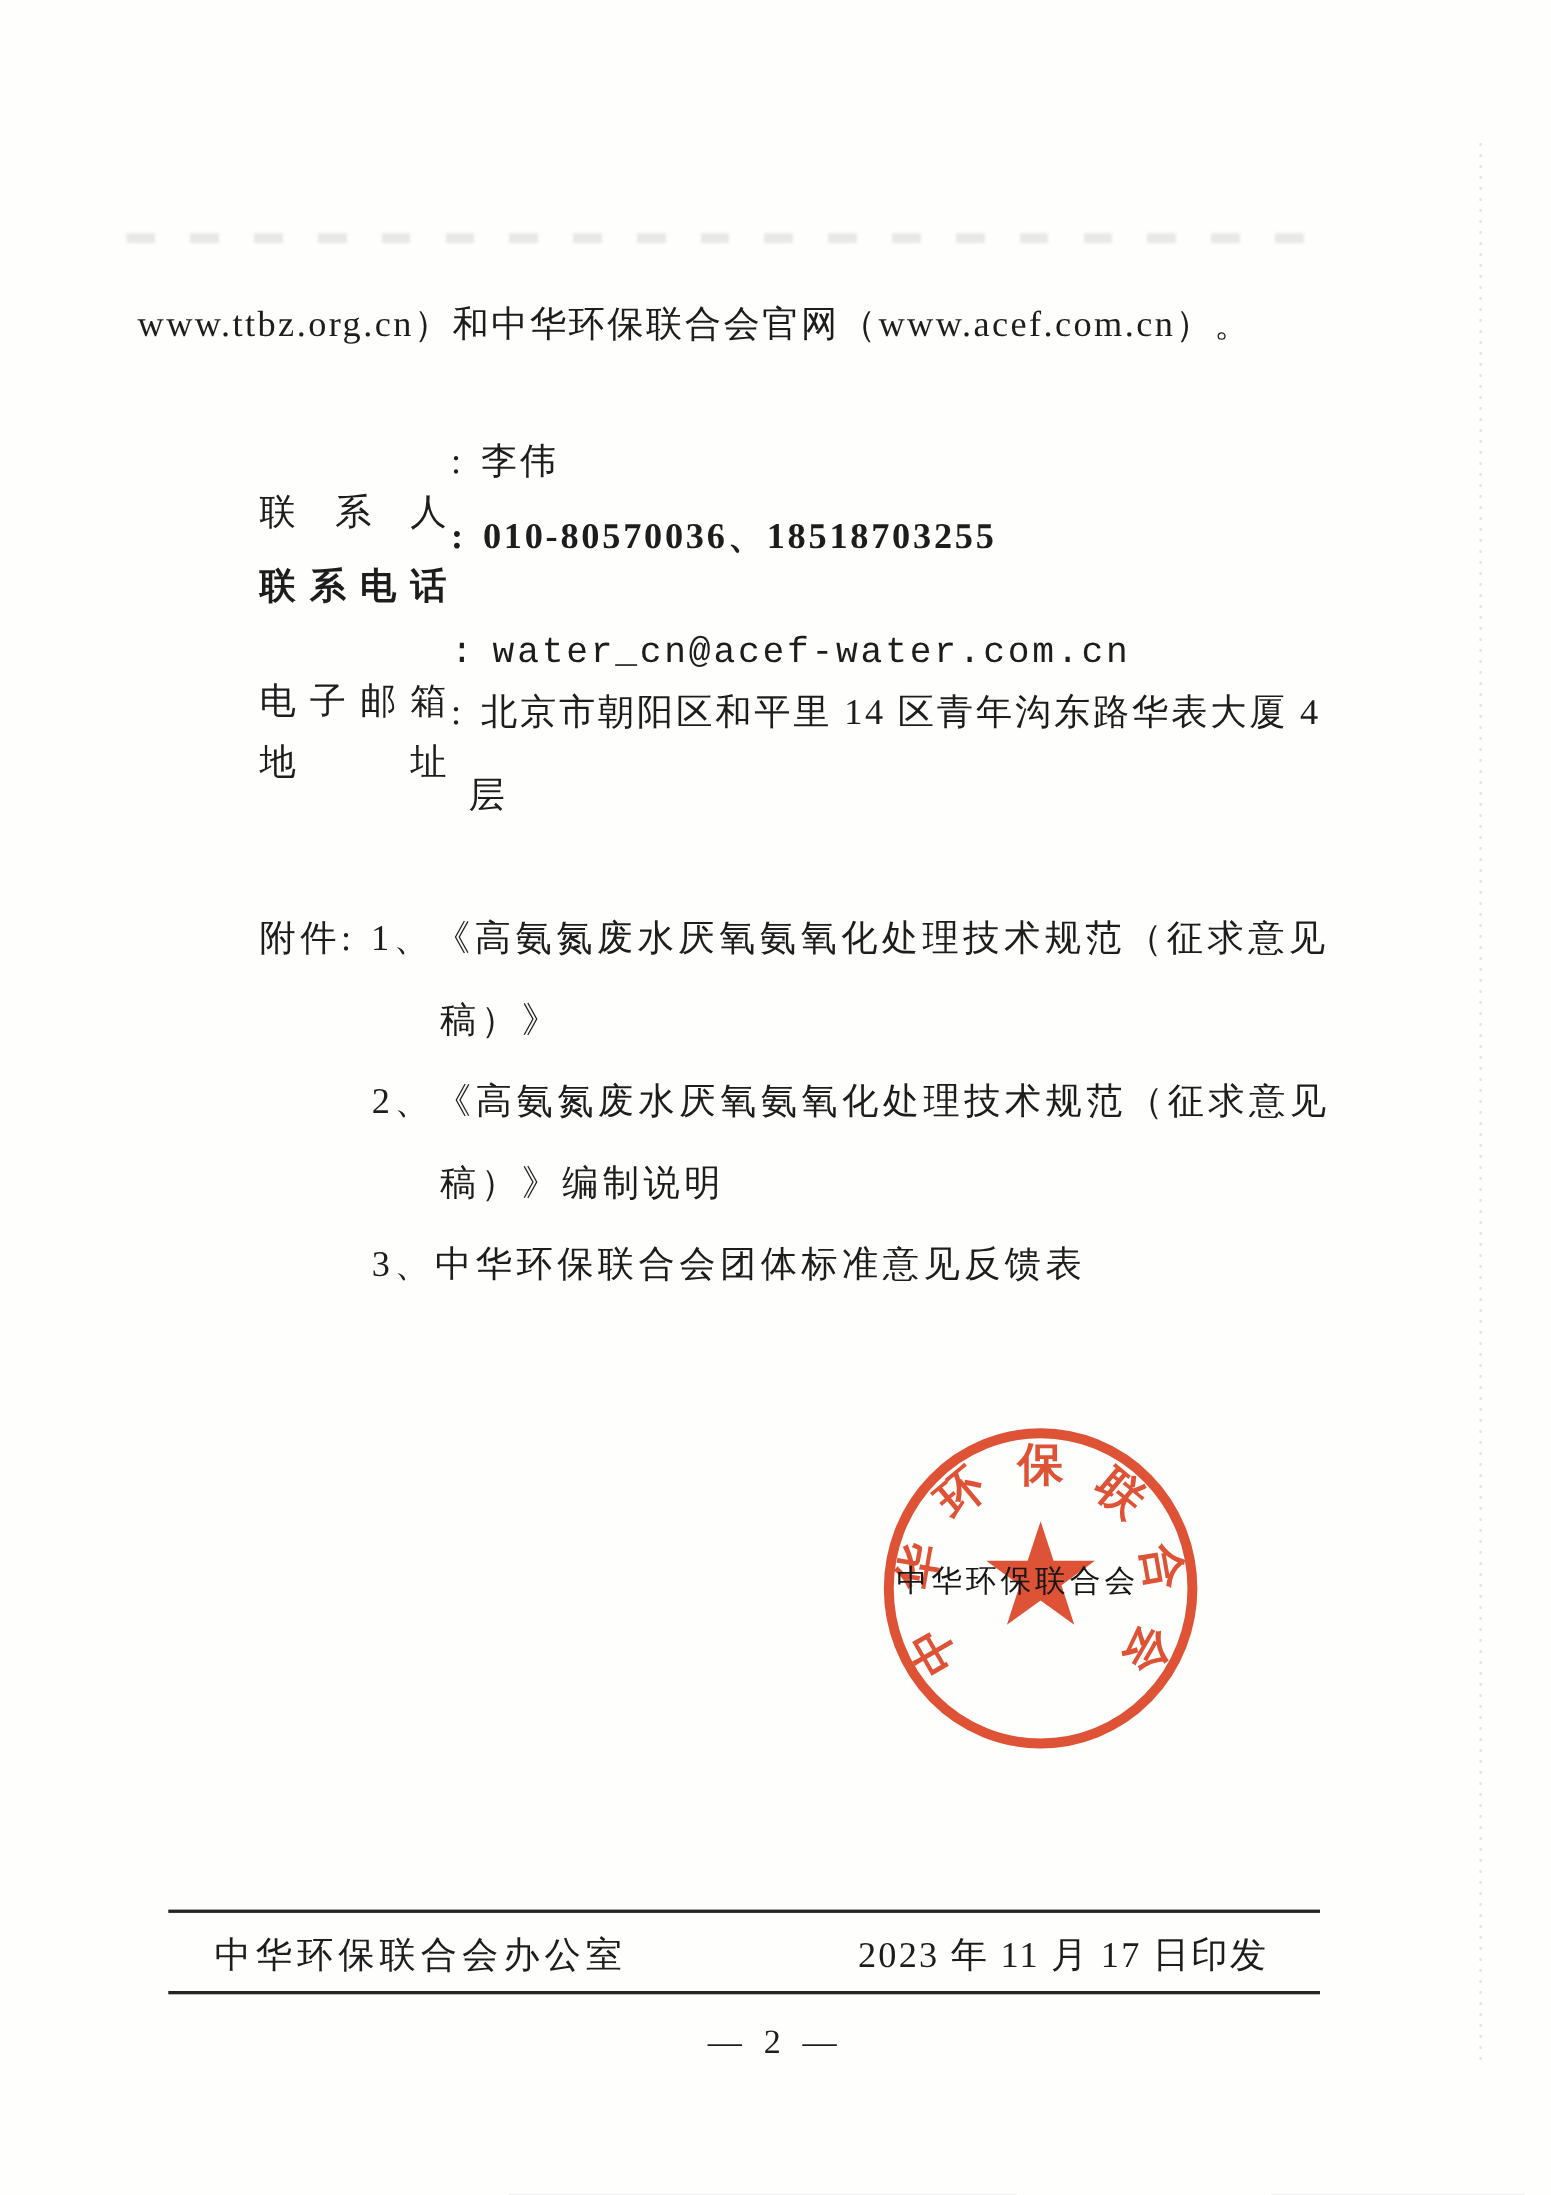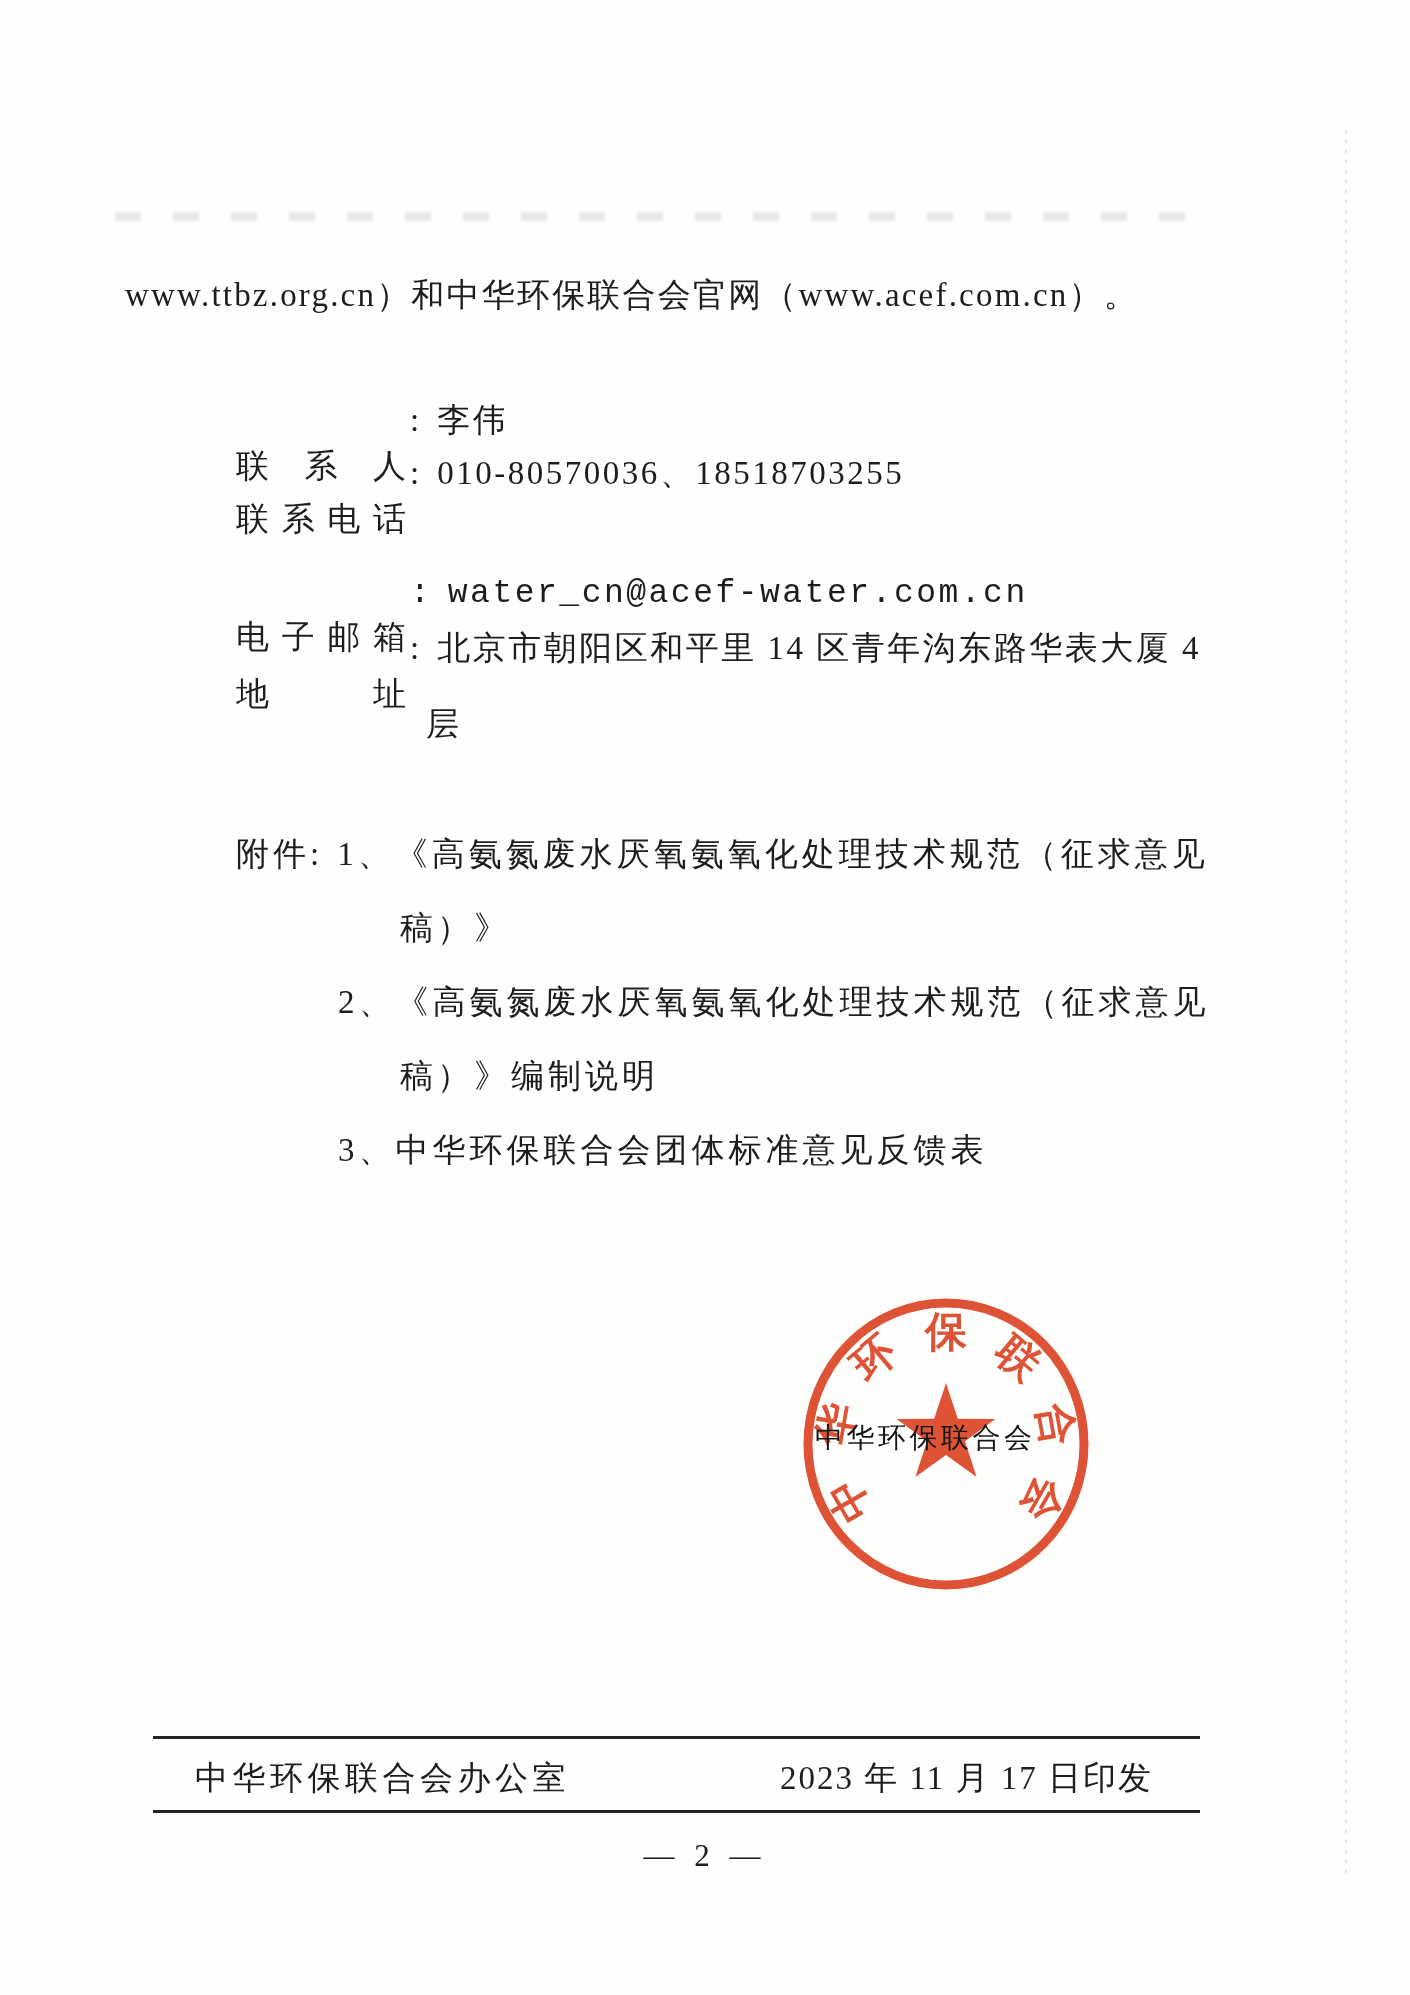--- a/index.html
+++ b/index.html
@@ -14,21 +14,21 @@
     font-size:33px; line-height:40px; letter-spacing:2px;
   }
   .intro { left:125px; top:275px; letter-spacing:2.2px; }
   .contact-row .clabel {
     display:inline-block; width:172px;
     text-align:justify; text-align-last:justify; vertical-align:top;margin-top:46px;
   }
   .contact-row .colon { margin-left:2px; }
   .contact-row .cvalue { margin-left:16px; letter-spacing:2.5px; }
   .c1 { left:236px; top:400px; }
-  .c2 { left:236px; top:453px; }
+  .c2 { left:236px; top:468px;font-weight:bold; }
   .c3 { left:236px; top:574px;font-family:Liberation Mono, monospace; }
   .c4 { left:236px; top:628px; }
   .c5 { left:426px; top:704px; }
   .att { letter-spacing:4px; }
   .att .alabel { }
   .att .acontent { margin-left:14px; }
   .a1 { left:236px; top:834px; }
   .a2 { left:400px; top:908px; }
   .a3 { left:338px; top:982px; }
   .a4 { left:400px; top:1056px; }

